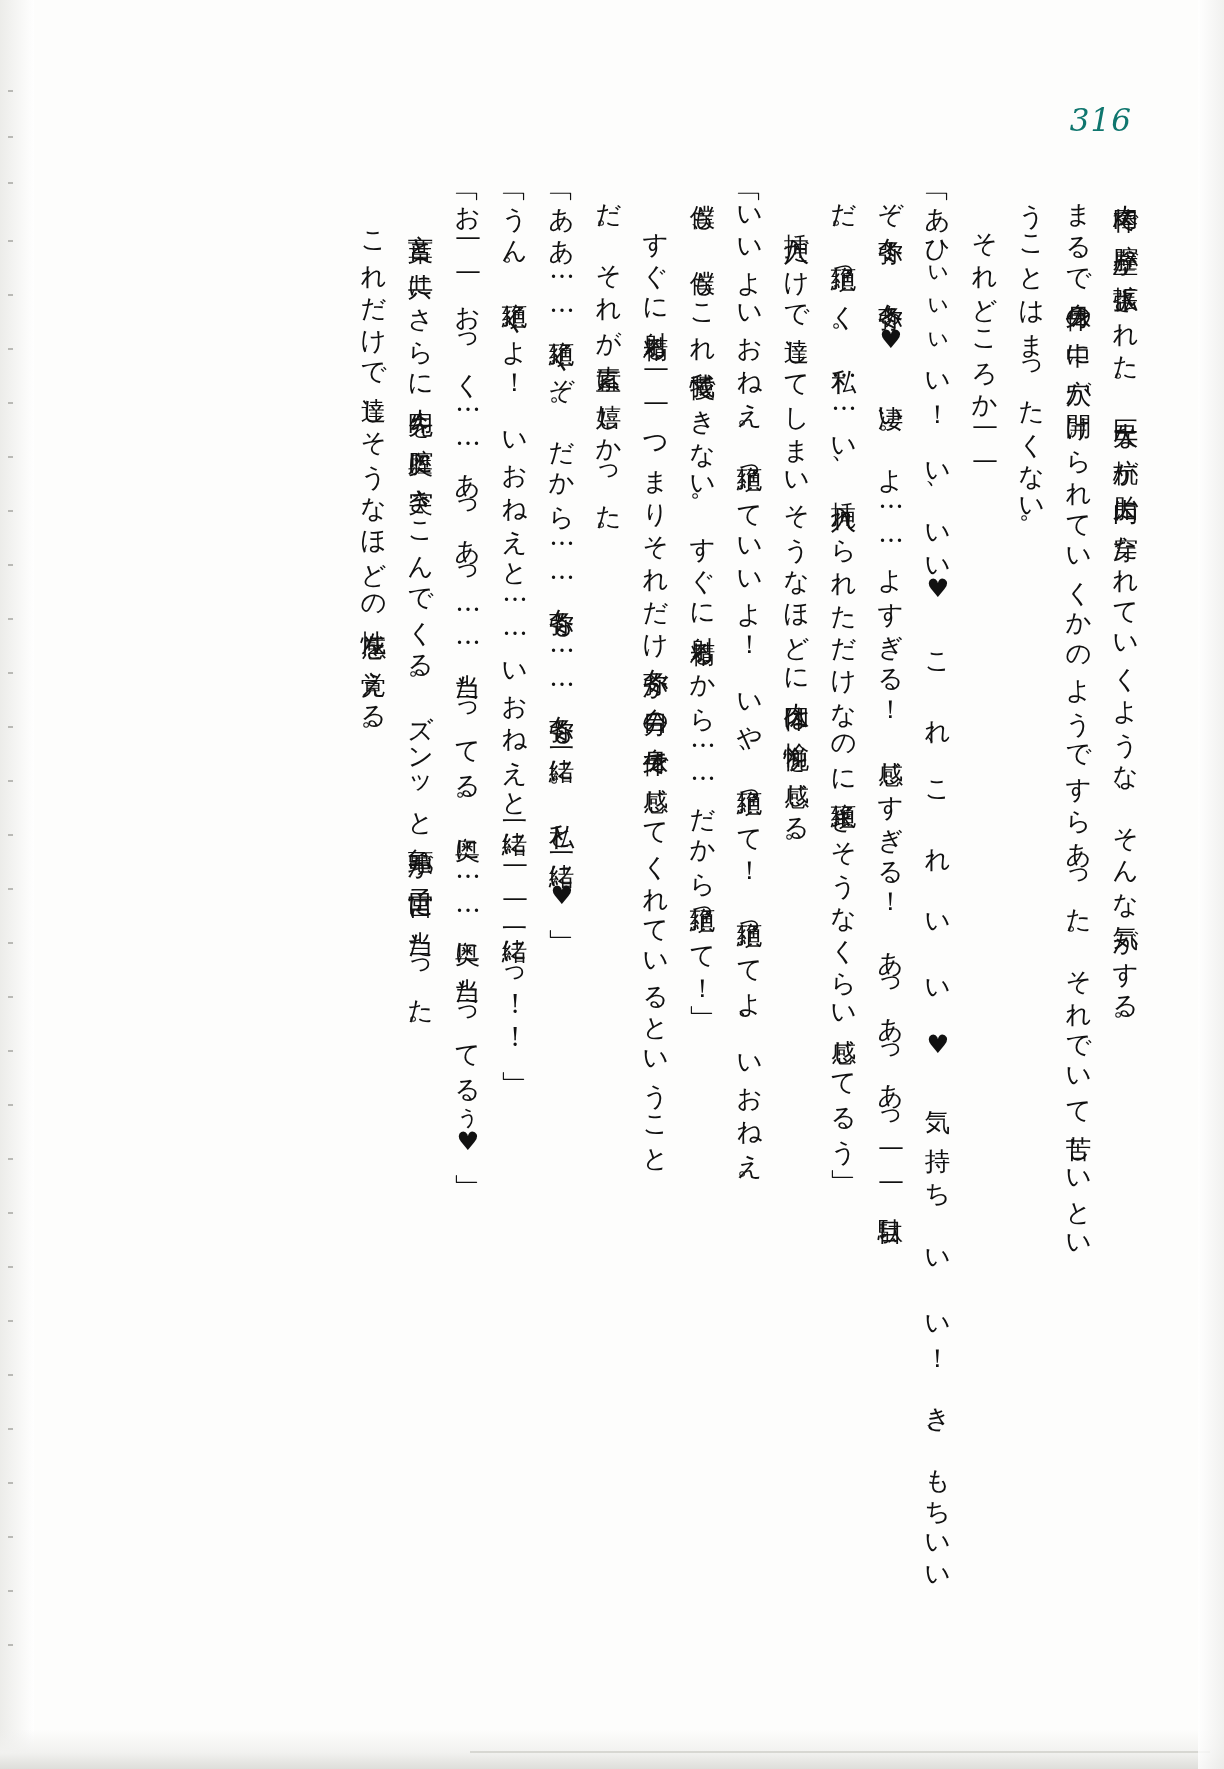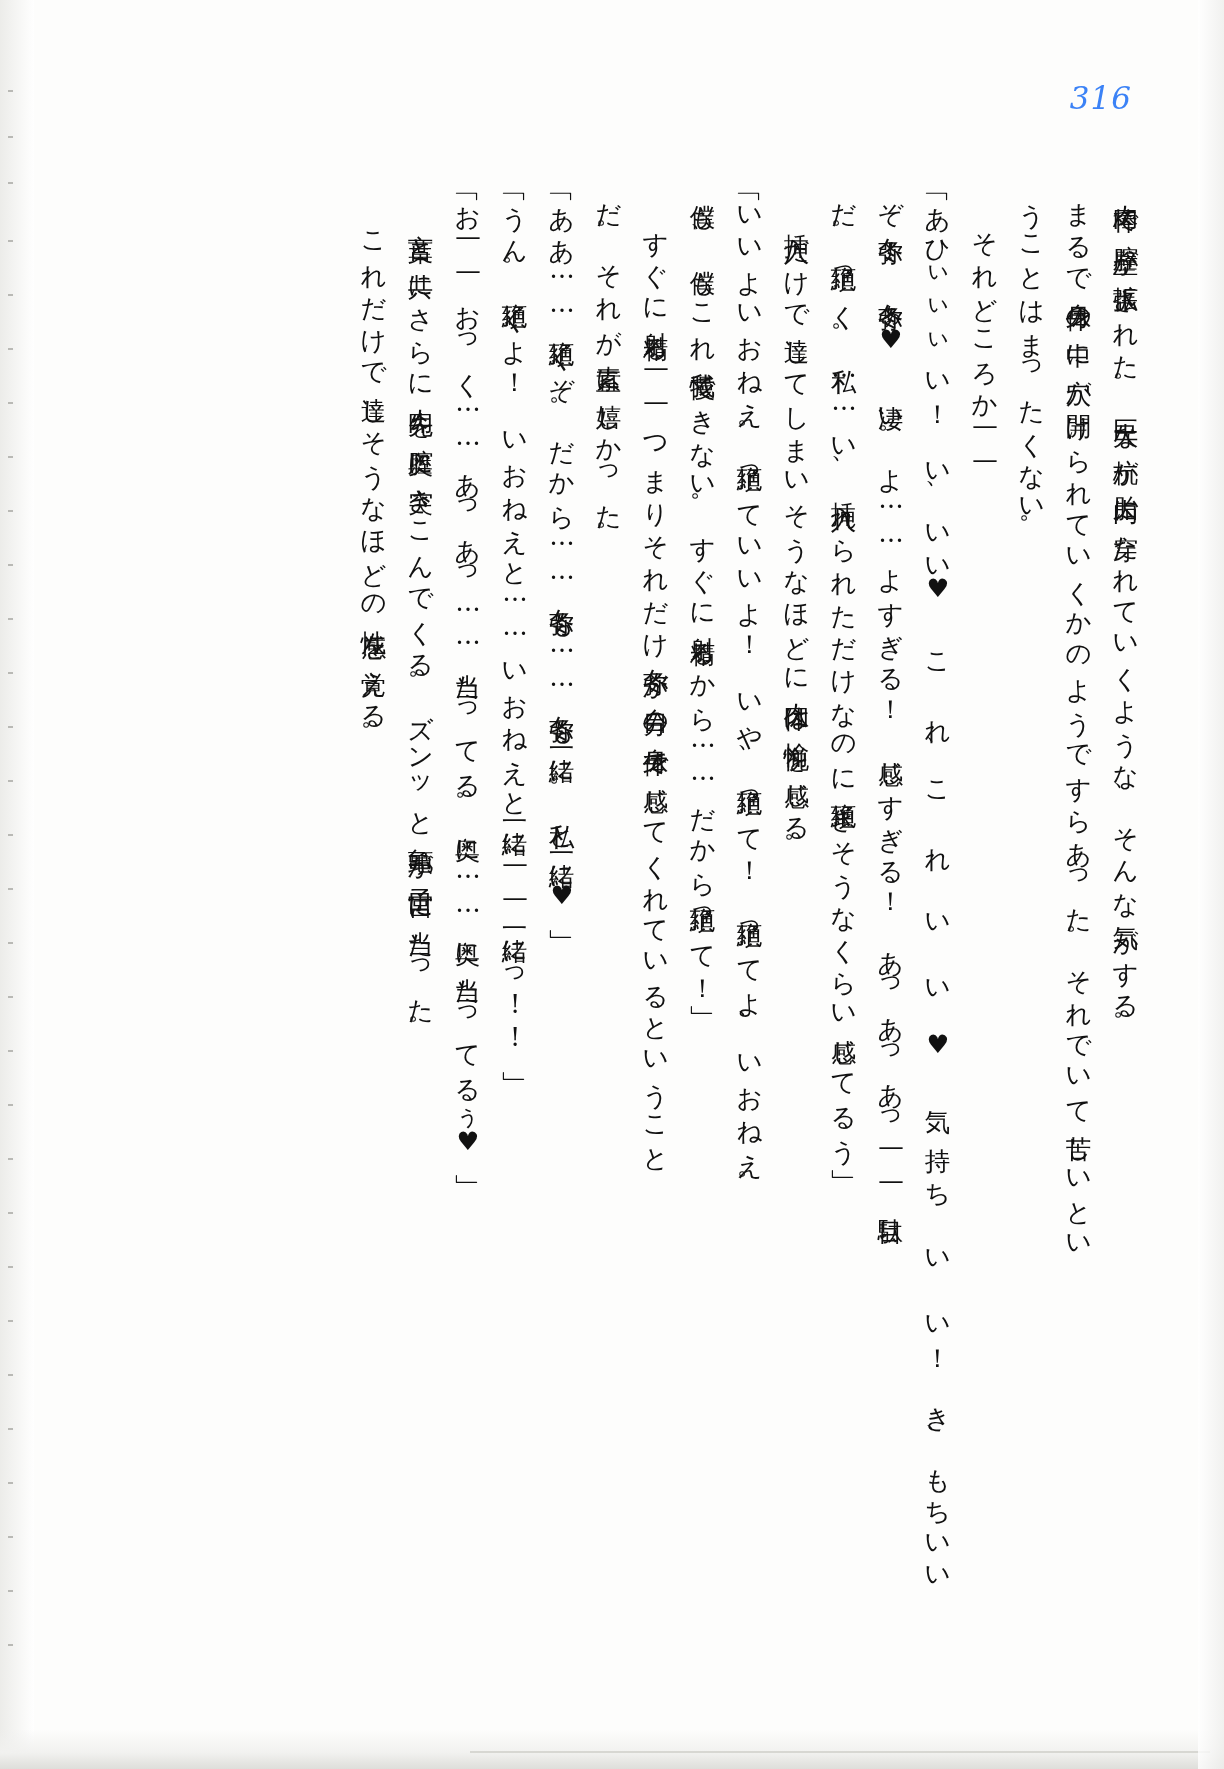--- a/index.html
+++ b/index.html
@@ -76,26 +76,26 @@
     left: 470px;
     bottom: 16px;
     width: 740px;
     height: 2px;
     background: #d7d7d2;
   }
 
   
   .page-number {
     position: absolute;
-    top: 80px;
+    top: 102px;
     right: 92px;
     font-family: "DejaVu Serif", "Liberation Serif", serif;
     font-style: italic;
     font-size: 31px;
-    color: #3b82f6;
+    color: #0f766e;
     letter-spacing: 1px;
   }
 
   
   .vtext {
     position: absolute;
     top: 185px;
     right: 86px;
     left: 120px;
     height: 1300px;

